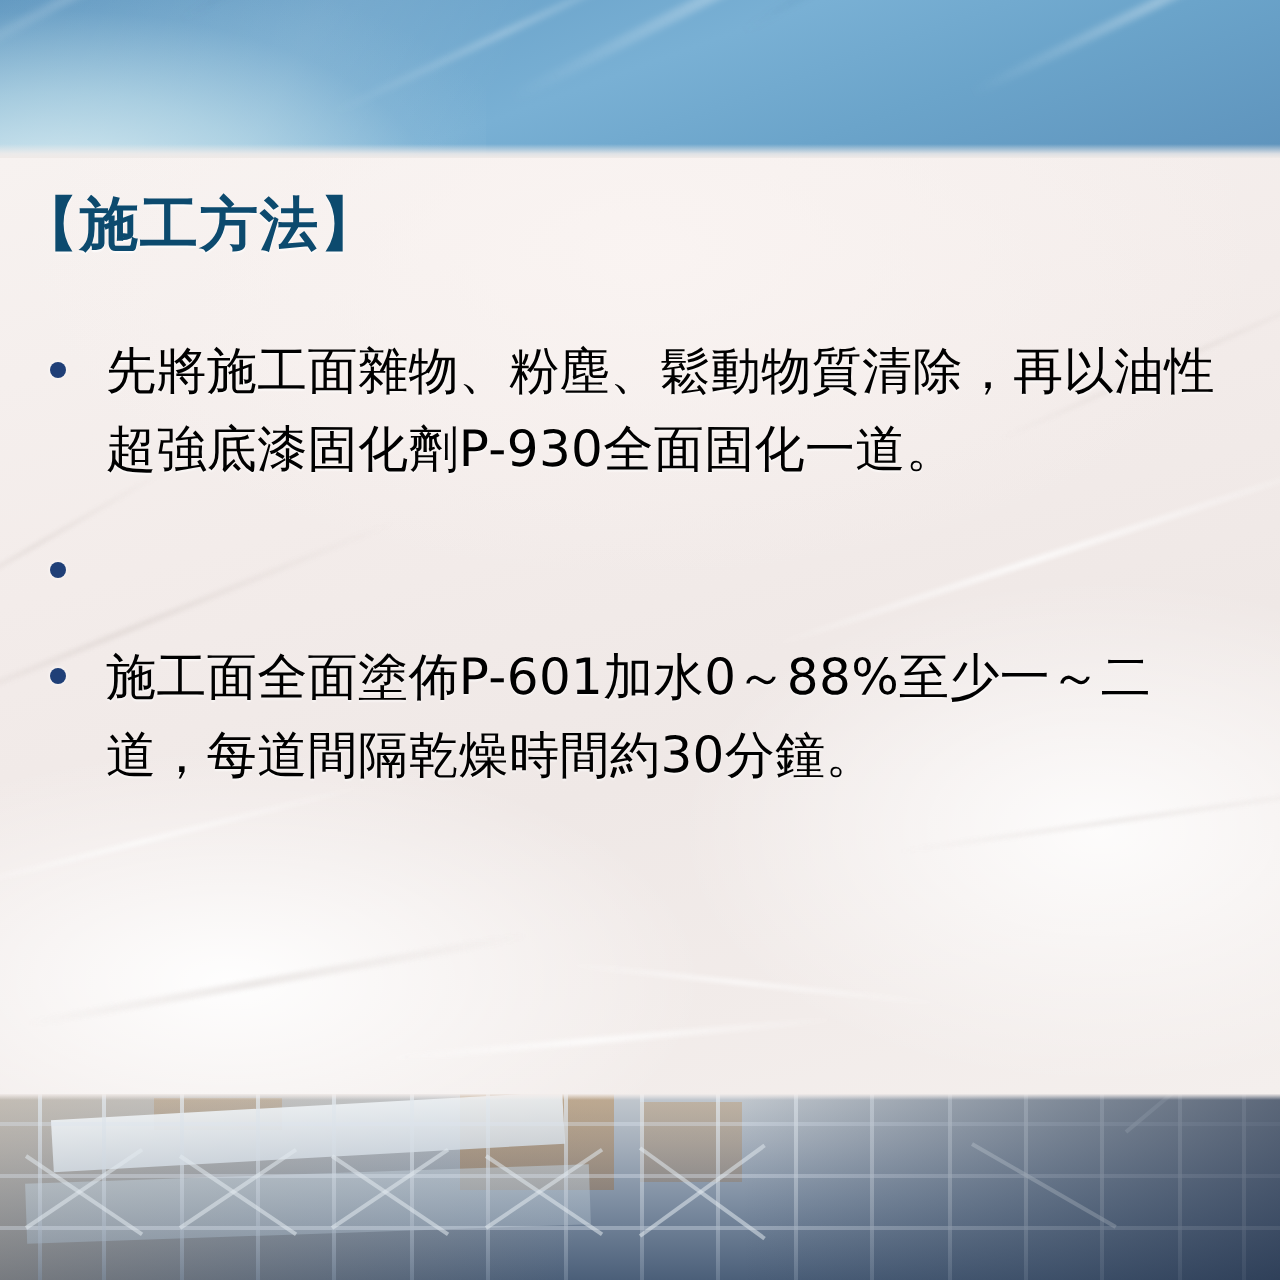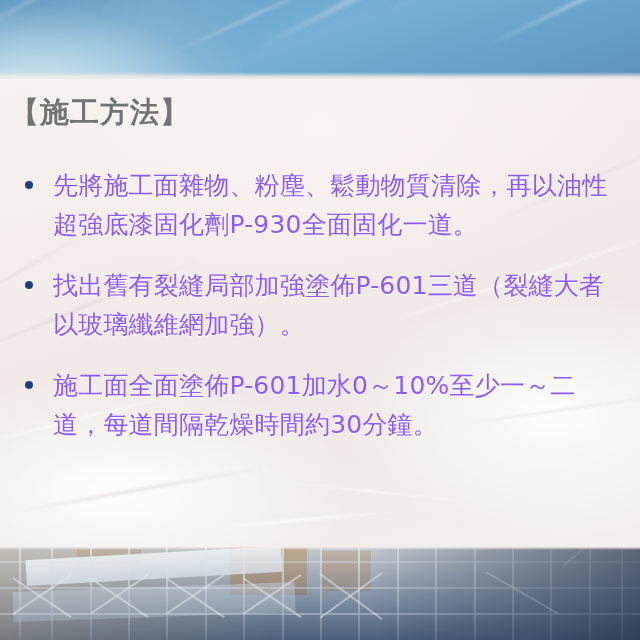--- a/index.html
+++ b/index.html
@@ -126,21 +126,21 @@
   }
 
   
   .title {
     position: absolute;
     left: 10px;
     top: 17px;
     font-size: 29px;
     font-weight: bold;
     letter-spacing: 1px;
-    color: #737373;
+    color: #0c4a6e;
     line-height: 1.15;
     white-space: nowrap;
     text-shadow: 0 1px 1px rgba(255,255,255,0.75);
   }
 
   
   .bullets {
     position: absolute;
     left: 0;
     top: 88px;
@@ -162,21 +162,21 @@
     top: 14px;
     width: 8px;
     height: 8px;
     border-radius: 50%;
     background: #1f3f77;
     box-shadow: 0 0 2px rgba(255,255,255,0.9);
   }
   .bullet-text {
     font-size: 25px;
     line-height: 1.54;
-    color: #8b5cf6;
+    color: #000000;
     letter-spacing: 0.2px;
     text-shadow: 0 1px 1px rgba(255,255,255,0.6);
     margin-top: 40px;
   }
 
   
   .bottom-photo {
     position: absolute;
     left: 0;
     top: 547px;
@@ -285,26 +285,25 @@
 
       <ul class="bullets">
 
         <li class="bullet-item">
           <span class="bullet-dot"></span>
           <span class="bullet-text">先將施工面雜物、粉塵、鬆動物質清除，再以油性超強底漆固化劑P-930全面固化一道。</span>
         </li>
 
         <li class="bullet-item">
           <span class="bullet-dot"></span>
-          <span class="bullet-text">找出舊有裂縫局部加強塗佈P-601三道（裂縫大者以玻璃纖維網加強）。</span>
         </li>
 
         <li class="bullet-item">
           <span class="bullet-dot"></span>
-          <span class="bullet-text">施工面全面塗佈P-601加水0～10%至少一～二道，每道間隔乾燥時間約30分鐘。</span>
+          <span class="bullet-text">施工面全面塗佈P-601加水0～88%至少一～二道，每道間隔乾燥時間約30分鐘。</span>
         </li>
 
 
       </ul>
     </div>
   </div>
 
   <div class="bottom-photo">
     <div class="bp-base"></div>
 

